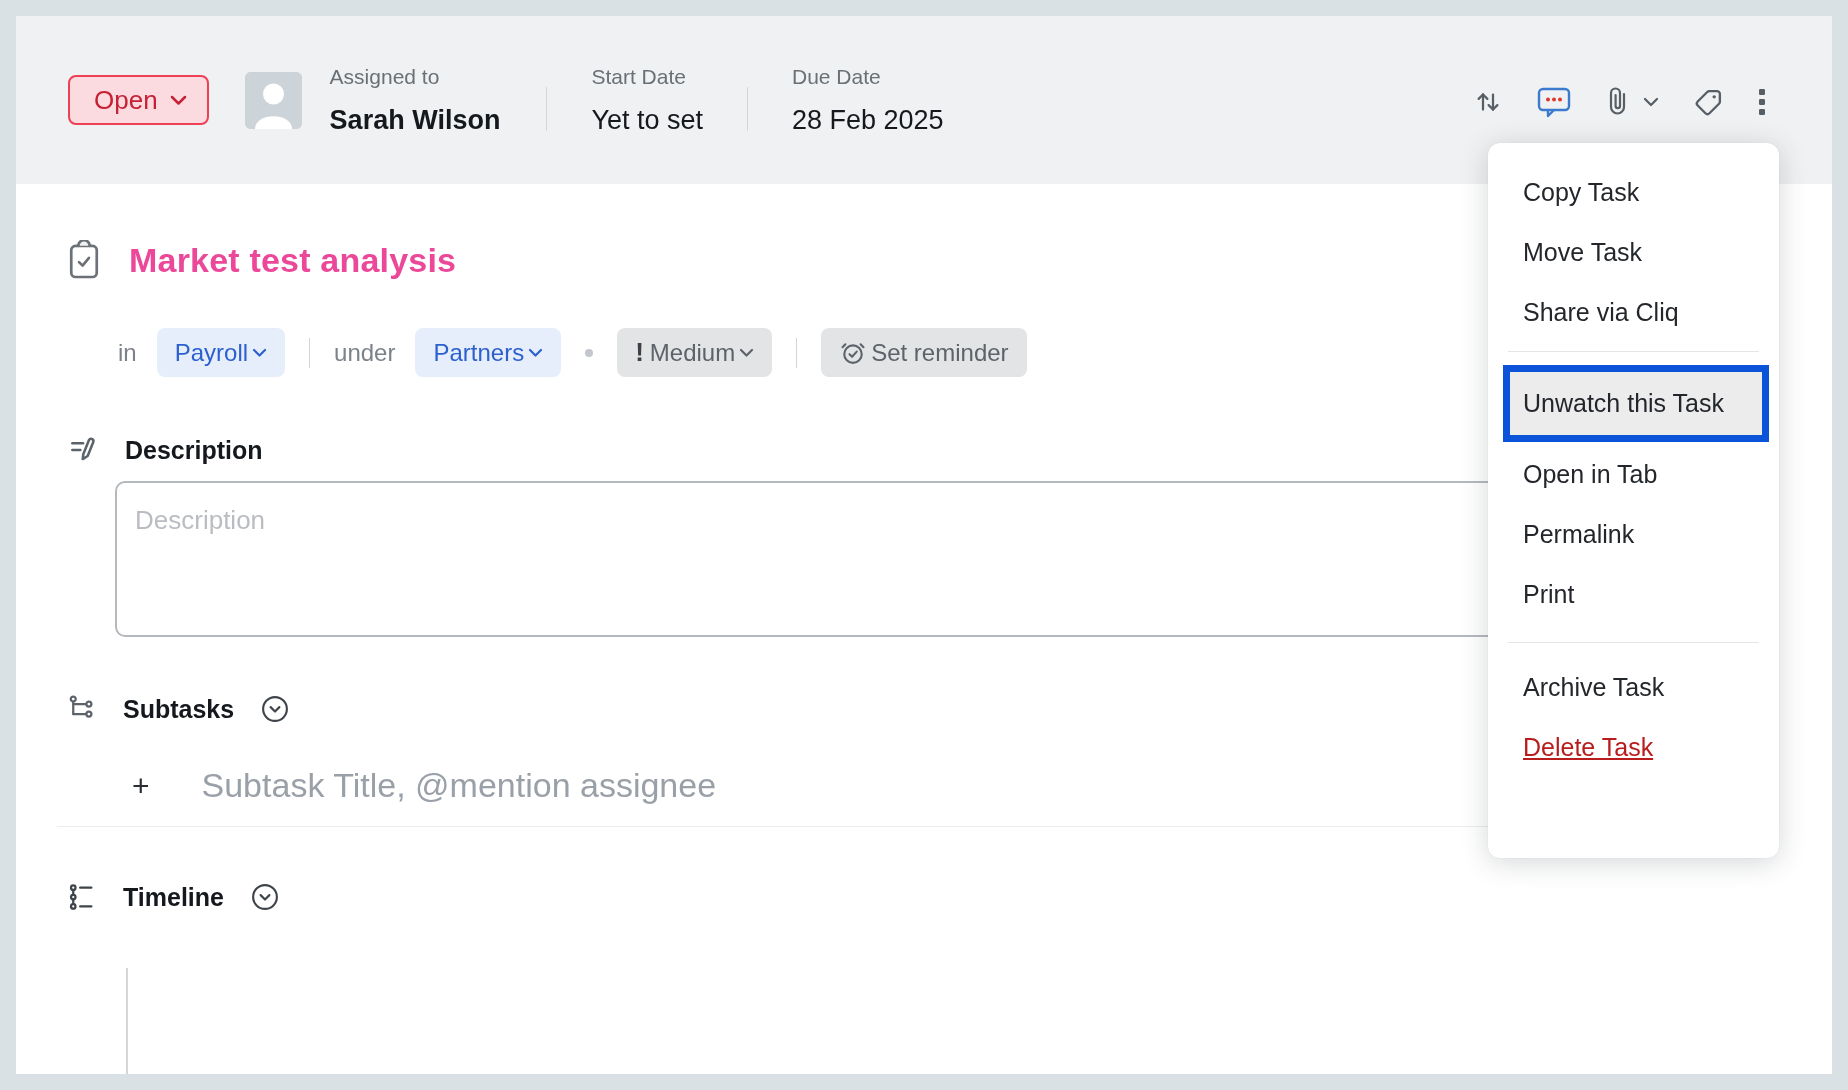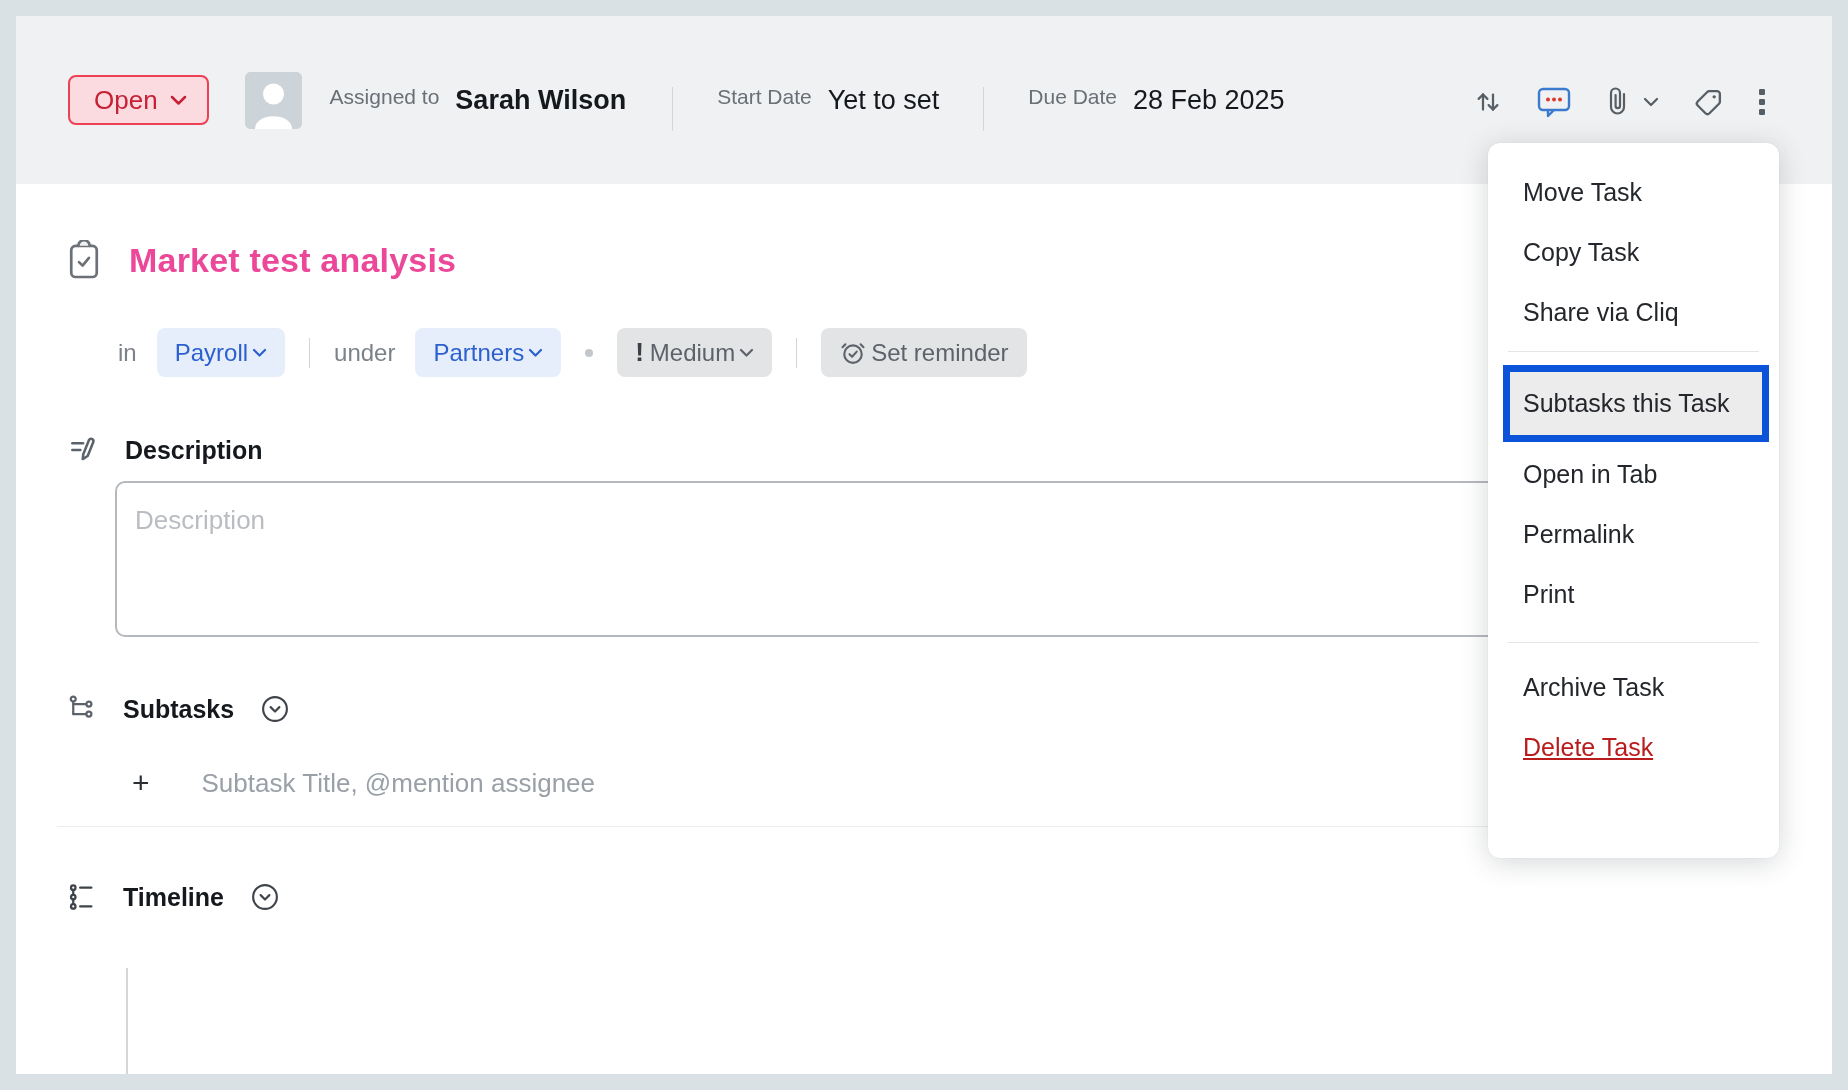--- a/index.html
+++ b/index.html
@@ -22,21 +22,21 @@
   .status-btn {
     margin-left:52px; height:50px; padding:0 20px 0 24px;
     background:#fbdbe0; border:2px solid #ee4055; border-radius:8px;
     color:#c62134; font-size:26px; font-weight:500;
     display:flex; align-items:center; gap:12px; cursor:pointer;
   }
   .avatar {
     margin-left:36px; width:57px; height:57px; border-radius:6px;
     background:#ccd3d9; overflow:hidden; flex:0 0 auto;
   }
-  .hdr-field { display:flex; flex-direction:row; gap:16px; }
+  .hdr-field { display:flex; flex-direction:column; gap:16px; }
   .hdr-label { font-size:21px; color:#697076; }
   .hdr-value { font-size:27px; color:#15181d; font-weight:600; }
   .hdr-value.regular { font-weight:500; }
   .hdr-divider { width:1px; height:44px; background:#d4d7d9; align-self:center; margin-top:18px; }
   .icon-row {
     position:absolute; right:66px; top:70px;
     display:flex; align-items:center; gap:34px; color:#565e66;
   }
   .icon-btn { display:flex; align-items:center; cursor:pointer; }
 
@@ -61,21 +61,21 @@
   .section-heading { position:absolute; display:flex; align-items:center; gap:26px; }
   .section-heading .h-label { font-size:25px; font-weight:700; color:#15181d; }
   .desc-box {
     position:absolute; left:99px; top:465px; width:1645px; height:156px;
     border:2px solid #b5b9be; border-radius:10px; background:#fff;
   }
   .desc-placeholder { position:absolute; left:18px; top:22px; font-size:26px; color:#b9bdc2; }
 
   .subtask-row { position:absolute; left:116px; top:750px; display:flex; align-items:center; gap:52px; }
   .plus-sign { font-size:30px; color:#2b2e33; }
-  .subtask-placeholder { font-size:26px; color:#9aa0a7; }
+  .subtask-placeholder { font-size:34px; color:#9aa0a7; }
   .subtask-divider { position:absolute; left:41px; top:810px; width:1703px; height:1px; background:#ececee; }
 
   
   .timeline-entries { position:absolute; left:102px; top:932px; }
   .tl-line { position:absolute; left:8px; top:20px; width:2px; height:160px; background:#d4d7da; }
   .tl-entry { position:relative; display:flex; align-items:center; gap:24px; height:36px; margin-bottom:25px; }
   .tl-bullet { width:18px; height:18px; border-radius:50%; background:#fff; border:4px solid #43474c; flex:0 0 auto; z-index:1; }
   .tl-bullet.light { border:3px solid #9aa1a8; width:17px; height:17px; }
   .tl-text { font-size:24px; white-space:nowrap; }
   .tl-actor { color:#5e646b; }
@@ -302,26 +302,26 @@
 
   <div class="timeline-entries">
     <div class="tl-line"></div>
     <div class="tl-entry">
       
       
     </div>
   </div>
 
   <div class="menu">
+    <div class="menu-item">Copy Task</div>
     <div class="menu-item">Move Task</div>
-    <div class="menu-item">Copy Task</div>
     <div class="menu-item">Share via Cliq</div>
     <div class="menu-divider"></div>
     <div class="menu-highlight">
-      <div class="menu-item">Subtasks this Task</div>
+      <div class="menu-item">Unwatch this Task</div>
     </div>
     <div class="menu-item" style="margin-top:2px">Open in Tab</div>
     <div class="menu-item">Permalink</div>
     <div class="menu-item">Print</div>
     <div class="menu-divider" style="margin-top:18px; margin-bottom:14px"></div>
     <div class="menu-item">Archive Task</div>
     <div class="menu-item danger">Delete Task</div>
   </div>
 
 </div>

